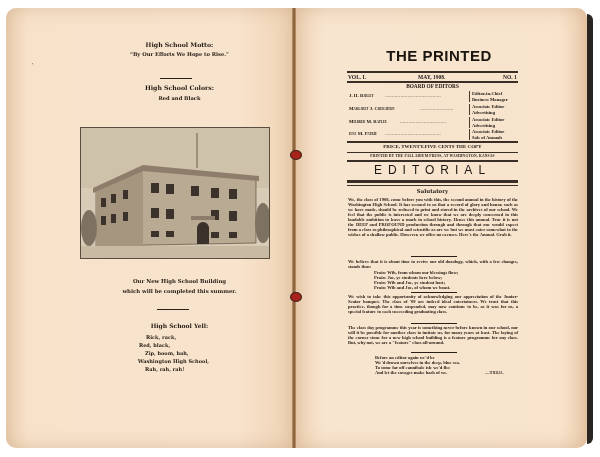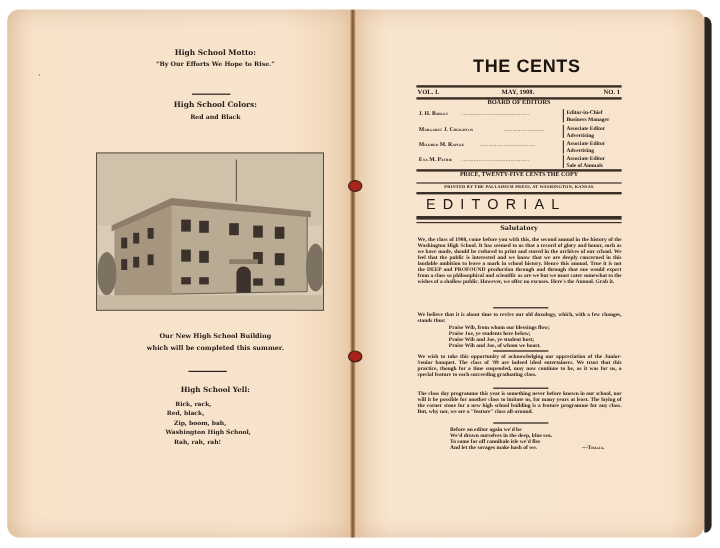--- a/index.html
+++ b/index.html
@@ -30,21 +30,21 @@
   .r-title{position:absolute;left:300px;width:200px;text-align:center;top:47px;font-family:"Liberation Sans",sans-serif;font-weight:bold;font-size:15px;letter-spacing:0.5px;color:#1b1510;}
   .dbl{position:absolute;left:347px;width:171px;border-top:2px solid #3a2f26;}
   .thin{position:absolute;left:347px;width:171px;border-top:1px solid #3a2f26;}
   .meta{position:absolute;font-size:5.5px;font-family:"Liberation Serif",serif;font-weight:bold;white-space:nowrap;}
   .board-h{position:absolute;left:347px;width:171px;text-align:center;top:83px;font-size:5.3px;font-weight:bold;}
   .ed-name{position:absolute;left:349px;font-size:4.8px;font-weight:bold;white-space:nowrap;font-variant:small-caps;}
   .ed-dots{position:absolute;font-size:4.8px;letter-spacing:0.2px;white-space:nowrap;overflow:hidden;}
   .ed-role{position:absolute;left:469px;font-size:4.6px;font-weight:bold;line-height:5.6px;white-space:nowrap;border-left:1px solid #4a3b2e;padding-left:2px;}
   .price{position:absolute;left:347px;width:171px;text-align:center;top:140px;font-size:5px;font-weight:bold;}
   .printed{position:absolute;left:347px;width:171px;text-align:center;top:150px;font-size:3.6px;font-weight:bold;letter-spacing:0.2px;white-space:nowrap;}
-  .editorial{position:absolute;left:328px;width:171px;text-align:center;top:160px;font-family:"Liberation Sans",sans-serif;font-size:12px;letter-spacing:6px;color:#1d1712;}
+  .editorial{position:absolute;left:347px;width:171px;text-align:center;top:160px;font-family:"Liberation Sans",sans-serif;font-size:12px;letter-spacing:6px;color:#1d1712;}
   .sal-h{position:absolute;left:347px;width:171px;text-align:center;top:187px;font-family:"DejaVu Serif",serif;font-weight:bold;font-size:5.4px;}
   .para{position:absolute;left:348px;width:170px;font-size:4.55px;line-height:5.05px;text-align:justify;font-weight:bold;color:#2a2119;}
   .verse{position:absolute;font-size:4.6px;line-height:5.1px;font-weight:bold;white-space:pre;color:#2a2119;}
   .sig{position:absolute;left:485px;top:370px;font-size:4.6px;font-weight:bold;font-variant:small-caps;}
   .short{position:absolute;height:1px;background:#2a2018;}
 </style>
 </head>
 <body>
 
 <div class="book"></div>
@@ -102,21 +102,21 @@
 <div class="bl l-caption1" style="left:36px;">Our New High School Building</div>
 <div class="bl l-caption2" style="left:36px;">which will be completed this summer.</div>
 <div class="rule" style="left:157px;top:309px;width:32px;"></div>
 <div class="bl l-yell-h" style="left:36px;">High School Yell:</div>
 <div class="yell-line" style="left:146px;top:334px;">Rick, rack,</div>
 <div class="yell-line" style="left:139px;top:342px;">Red, black,</div>
 <div class="yell-line" style="left:145px;top:350px;">Zip, boom, bah,</div>
 <div class="yell-line" style="left:138px;top:358px;">Washington High School,</div>
 <div class="yell-line" style="left:145px;top:366px;">Rah, rah, rah!</div>
 
-<div class="r-title" style="left:339px;">THE CENTS</div>
+<div class="r-title" style="left:339px;">THE PRINTED</div>
 <div class="dbl" style="top:71px;"></div>
 <div class="meta" style="left:348px;top:74px;">VOL. I.</div>
 <div class="meta" style="left:418px;top:74px;">MAY, 1908.</div>
 <div class="meta" style="left:503px;top:74px;">NO. 1</div>
 <div class="dbl" style="top:81px;"></div>
 <div class="board-h">BOARD OF EDITORS</div>
 
 <div class="ed-name" style="top:93px;">J. H. Barley</div>
 <div class="ed-dots" style="left:385px;top:93px;width:82px;">........................................</div>
 <div class="ed-role" style="top:91px;">

